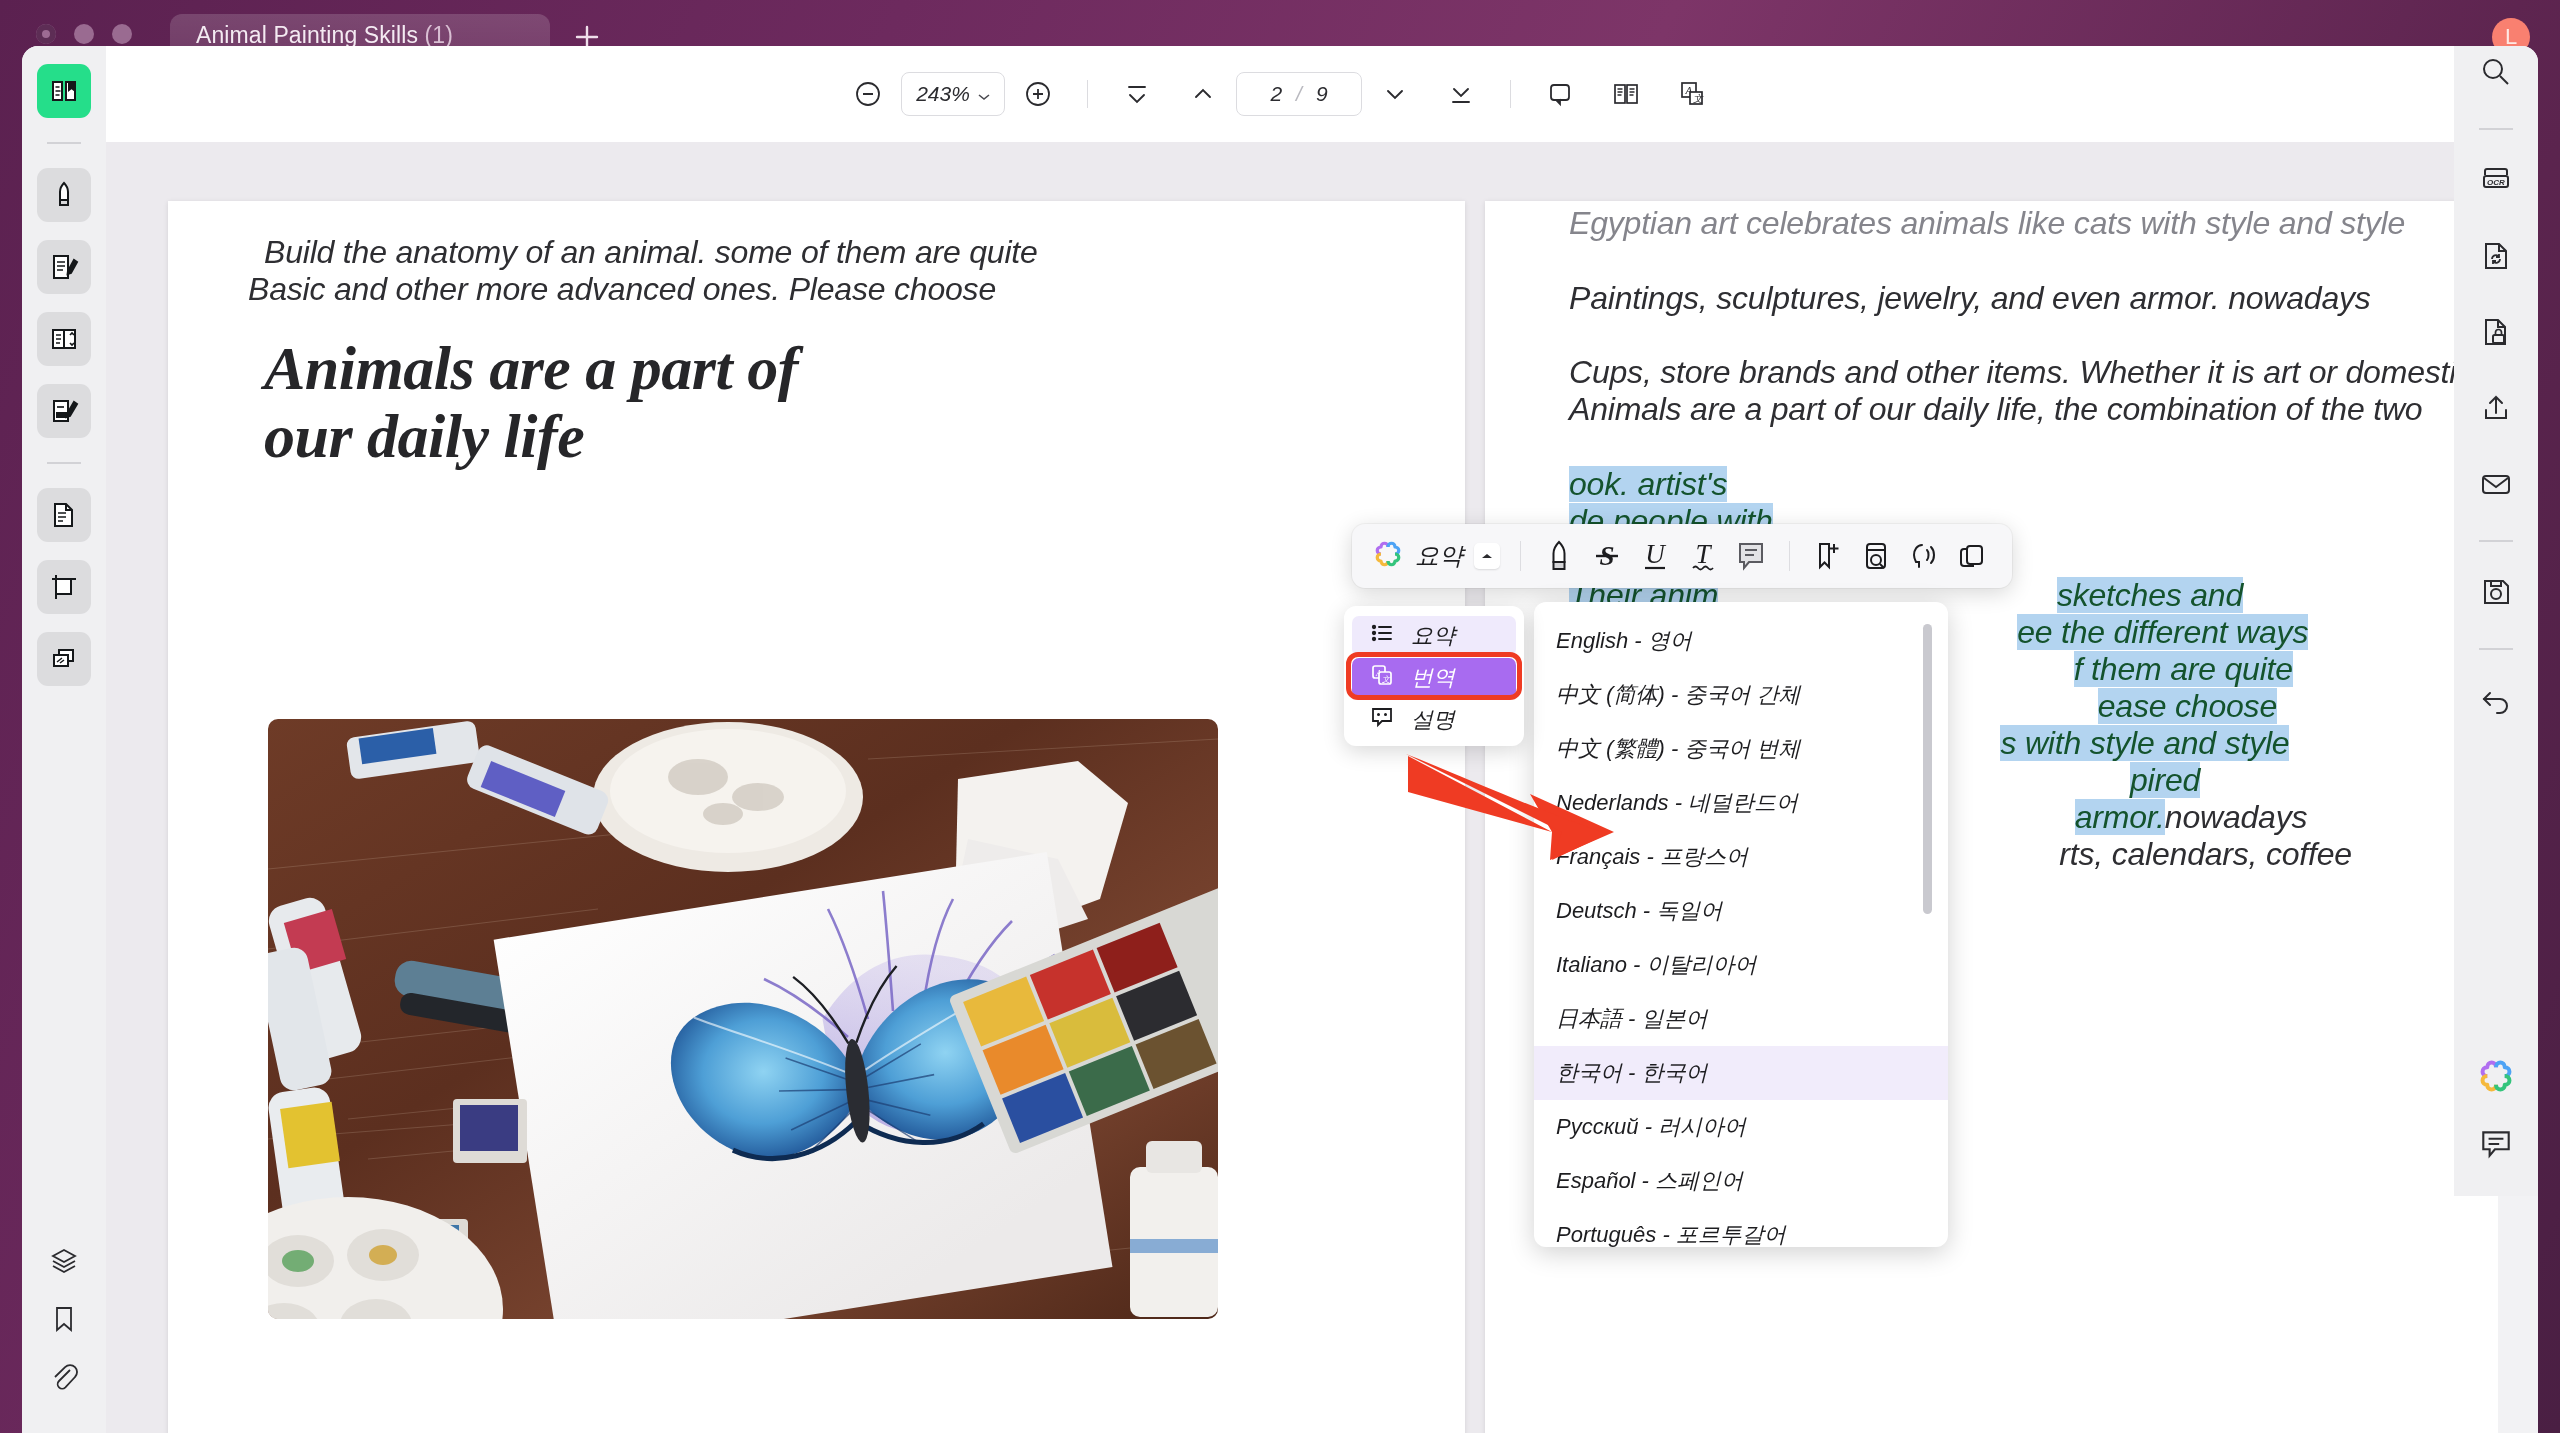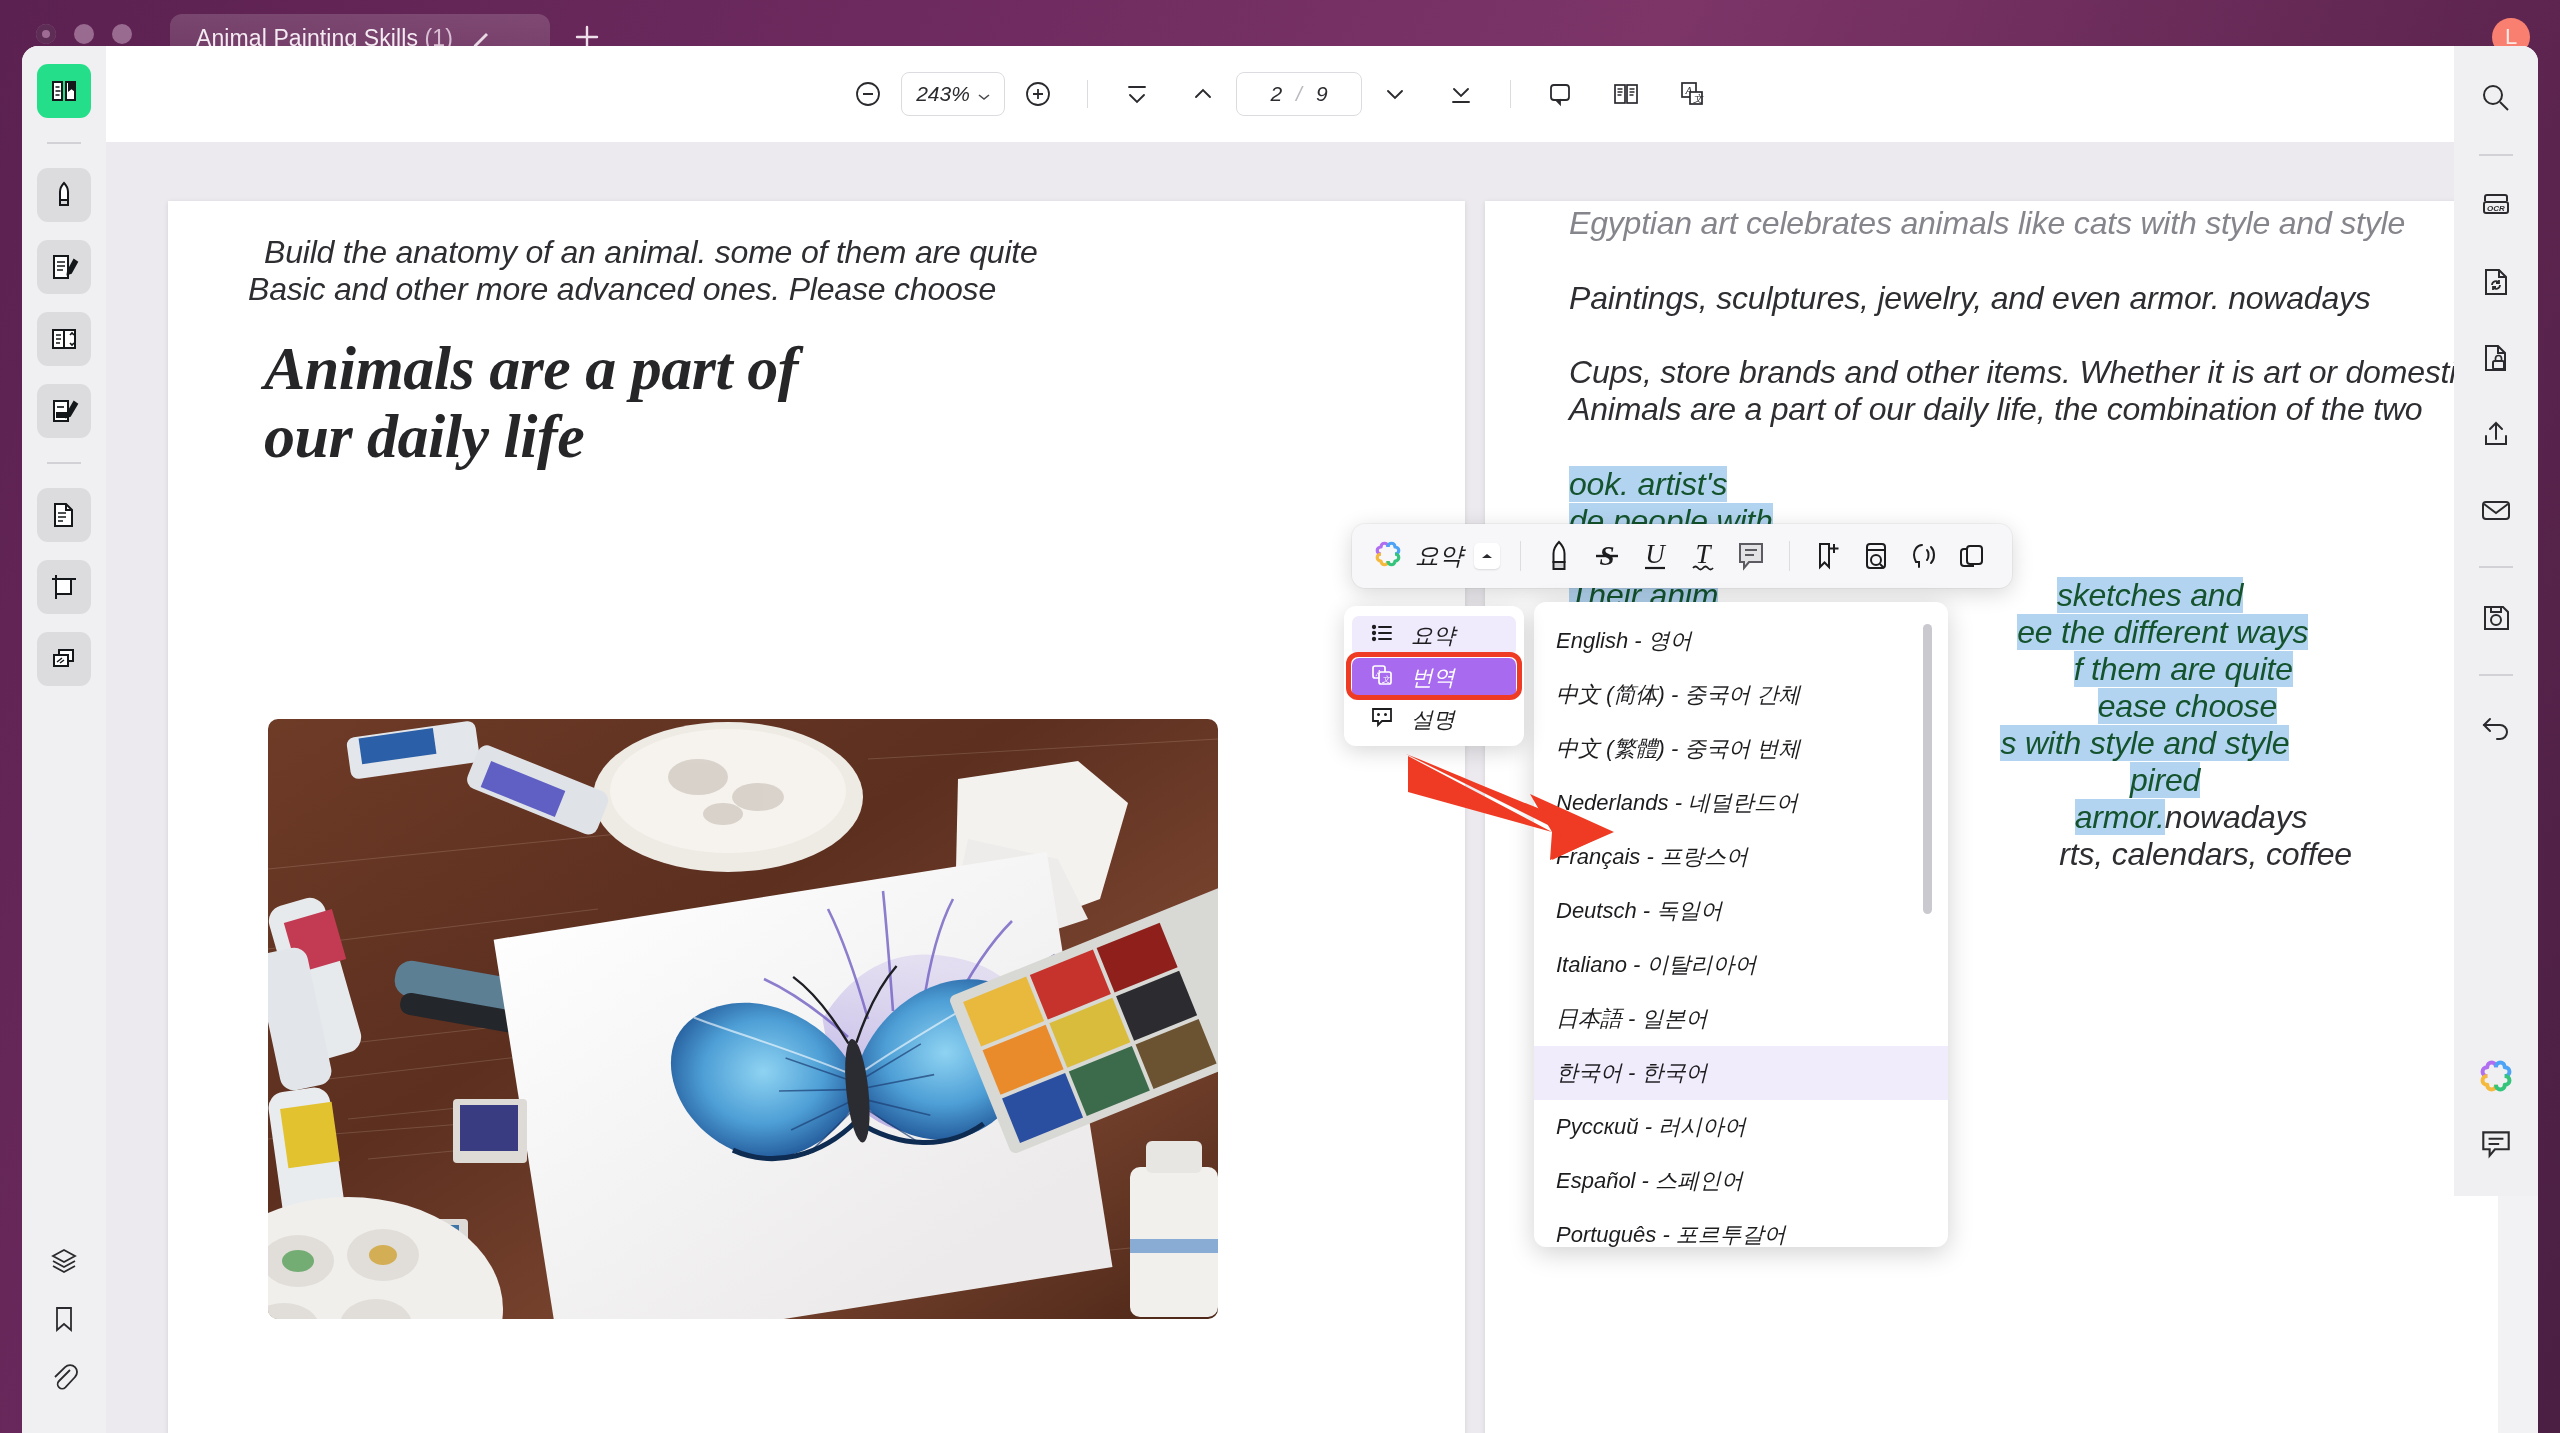--- a/index.html
+++ b/index.html
@@ -27,23 +27,23 @@
   .dot { width: 20px; height: 20px; border-radius: 50%; }
   .dot.c1 { background: #9d6b93; box-shadow: inset 0 0 0 6px #5d2d55; }
   .dot.c2 { background: #a274985c; background-color: #9a6b91; }
   .dot.c3 { background: #9a6b91; }
 
   #tab {
     margin-left: 38px;
     height: 54px; min-width: 380px;
     background: linear-gradient(180deg, rgba(255,255,255,0.16), rgba(255,255,255,0.10));
     border-radius: 12px 12px 0 0;
-    display: flex; align-items: flex-end; gap: 16px;
-    padding: 16px 26px;
-    position: relative; top: 7px;
+    display: flex; align-items: flex-start; gap: 16px;
+    padding: 8px 26px;
+    position: relative; top: 7px; flex-direction: column;
   }
   #tab-title { color: #f4eaf2; font-size: 23px; letter-spacing: .1px; white-space: nowrap; }
   #tab-title .cnt { color: #d9bfd3; }
   #tab-edit { width: 24px; height: 24px; opacity: .95; }
   #newtab { margin-left: 22px; position: relative; top: 5px; }
 
   #avatar {
     position: absolute; right: 30px; top: 18px;
     width: 38px; height: 38px; border-radius: 50%;
     background: #f98070;
@@ -79,21 +79,20 @@
   #left-rail-bottom {
     position: absolute; bottom: 36px; left: 0; width: 84px;
     display: flex; flex-direction: column; align-items: center; gap: 22px;
   }
 
   
   #right-rail {
     position: absolute; right: 0; top: 0; width: 84px; height: 1150px;
     background: #f0f0f2;
     display: flex; flex-direction: column; align-items: center;
-    padding-top: 26px;
   }
   .rrail-btn {
     width: 52px; height: 52px; border-radius: 10px;
     display: flex; align-items: center; justify-content: center;
     margin-bottom: 24px;
   }
   #right-rail-bottom {
     position: absolute; bottom: 30px; left: 0; width: 84px;
     display: flex; flex-direction: column; align-items: center; gap: 26px;
   }

